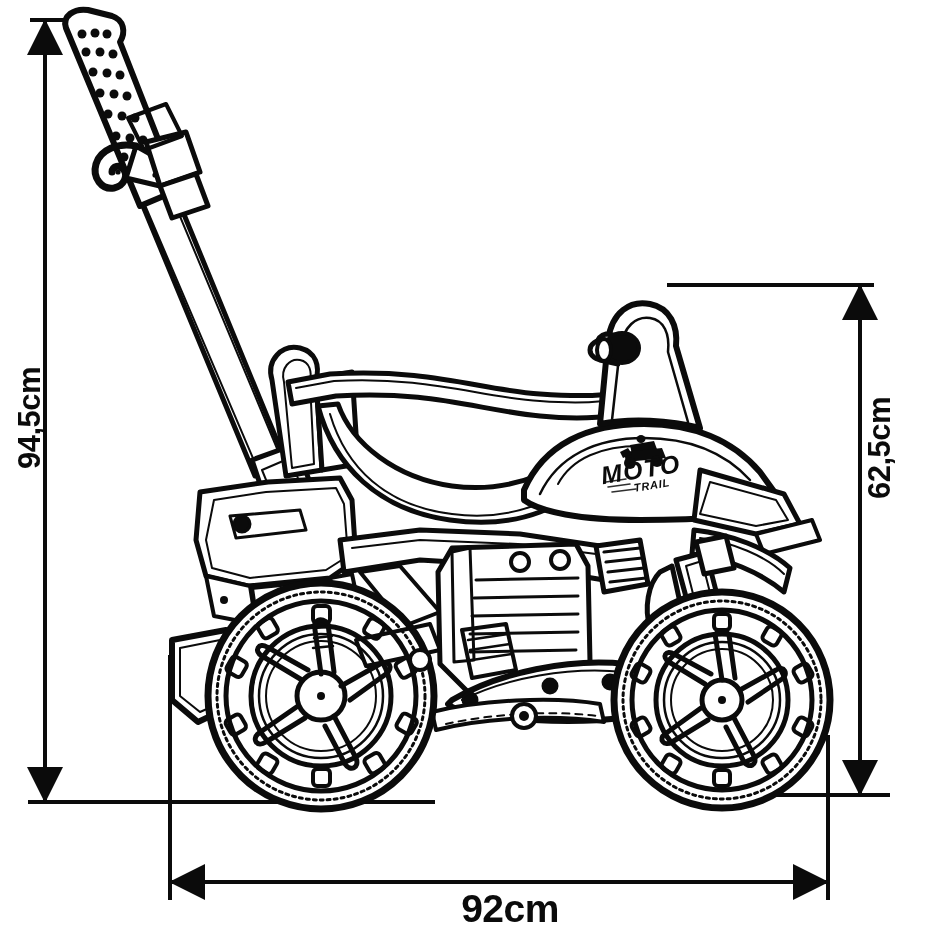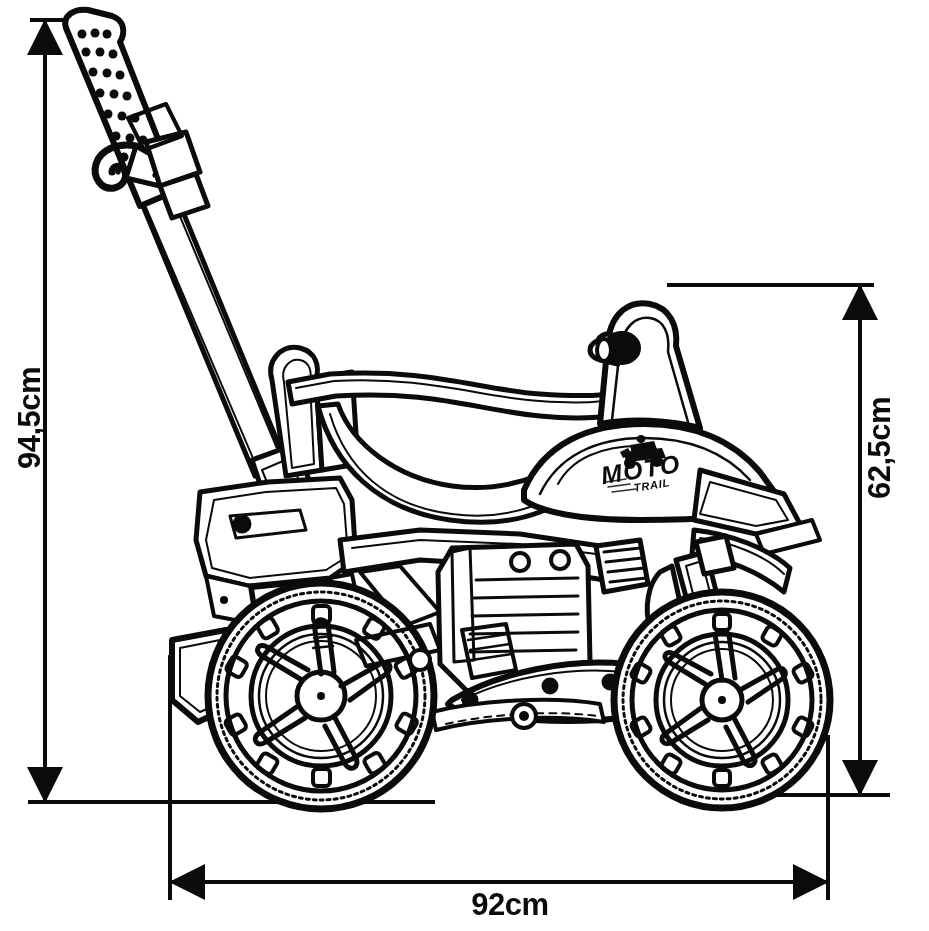--- a/index.html
+++ b/index.html
@@ -48,21 +48,21 @@
     text-align: center;
     font-size: 31px;
     transform: rotate(-90deg);
     transform-origin: center center;
   }
   #label-width {
     left: 400px;
     top: 887px;
     width: 220px;
     text-align: center;
-    font-size: 31px;
+    font-size: 39px;
   }
 </style>
 </head>
 <body>
 
 <div id="stage">
 
   <svg id="drawing" viewBox="0 0 929 931" xmlns="http://www.w3.org/2000/svg">
 
     <defs>

